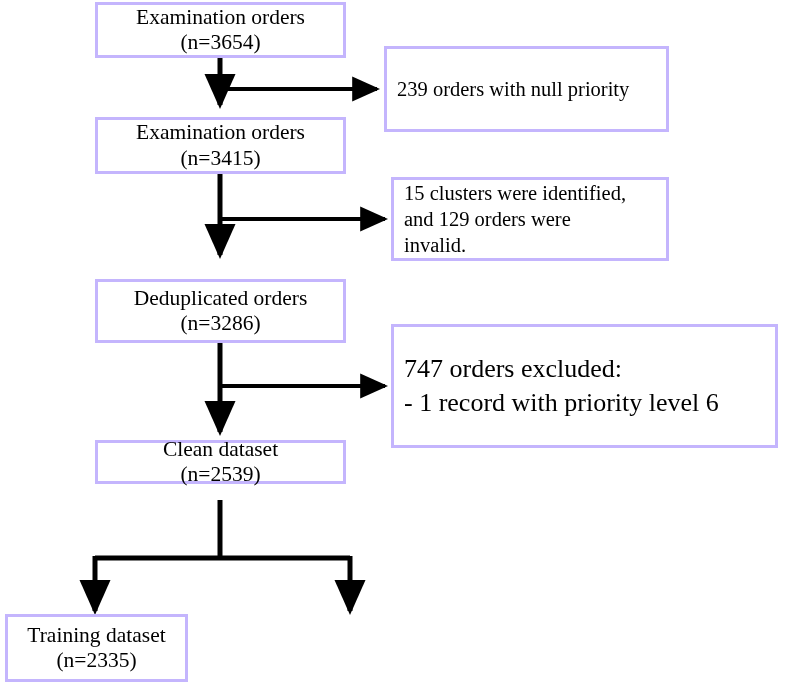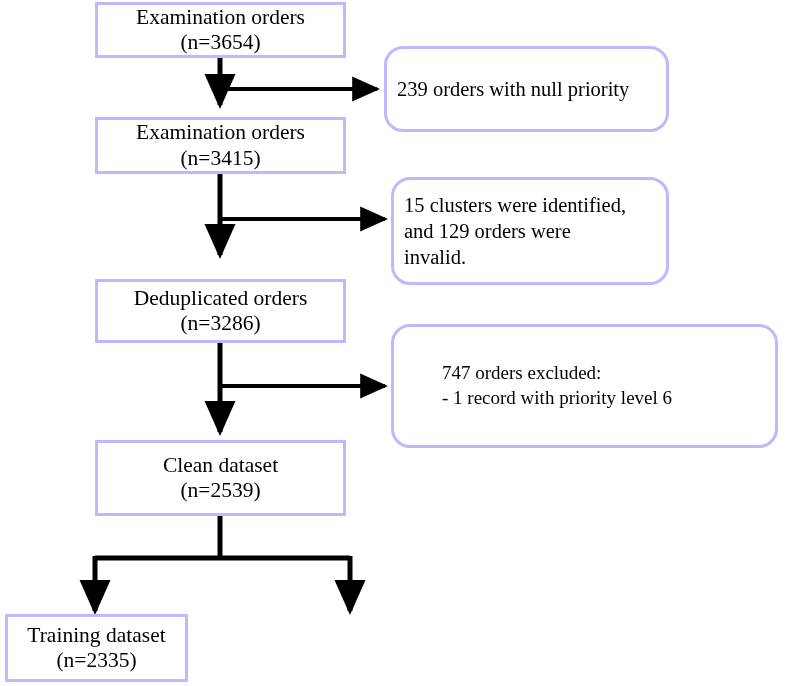--- a/index.html
+++ b/index.html
@@ -28,37 +28,35 @@
     justify-content: center;
     z-index: 3;
   }
   .box.center {
     align-items: center;
     text-align: center;
   }
   .box.left {
     align-items: flex-start;
     text-align: left;
-    border-radius: 19px;
   }
   .box .line {
     display: block;
     white-space: pre;
     line-height: 1.18;
     font-size: 21.5px;
   }
   .box.left .line {
     padding-left: 10px;
     font-size: 20.5px;
     line-height: 1.28;
   }
   .box.left.tight .line {
-    font-size: 19px;
+    font-size: 26px;
     line-height: 1.3;
-    margin-left: 38px;
   }
   svg.wires {
     position: absolute;
     left: 0;
     top: 0;
     width: 786px;
     height: 686px;
     z-index: 1;
     pointer-events: none;
   }
@@ -105,37 +103,37 @@
 
   <div class="box left" style="left:384px; top:46px; width:285px; height:86px;">
     <span class="line">239 orders with null priority</span>
   </div>
 
   <div class="box center" style="left:95px; top:117px; width:251px; height:57px;">
     <span class="line">Examination orders</span>
     <span class="line">(n=3415)</span>
   </div>
 
-  <div class="box left" style="left:391px; top:177px; width:278px; height:108px;">
+  <div class="box left" style="left:391px; top:177px; width:278px; height:84px;">
     <span class="line">15 clusters were identified,</span>
     <span class="line">and 129 orders were</span>
     <span class="line">invalid.</span>
   </div>
 
   <div class="box center" style="left:95px; top:279px; width:251px; height:64px;text-align:right;">
     <span class="line">Deduplicated orders</span>
     <span class="line">(n=3286)</span>
   </div>
 
   <div class="box left tight" style="left:391px; top:324px; width:387px; height:124px;">
     <span class="line">747 orders excluded:</span>
     <span class="line">- 1 record with priority level 6</span>
   </div>
 
-  <div class="box center" style="left:95px; top:440px; width:251px; height:76px;">
+  <div class="box center" style="left:95px; top:440px; width:251px; height:44px;">
     <span class="line">Clean dataset</span>
     <span class="line">(n=2539)</span>
   </div>
 
   <div class="box center" style="left:5px; top:614px; width:183px; height:68px;">
     <span class="line">Training dataset</span>
     <span class="line">(n=2335)</span>
   </div>
 
 

